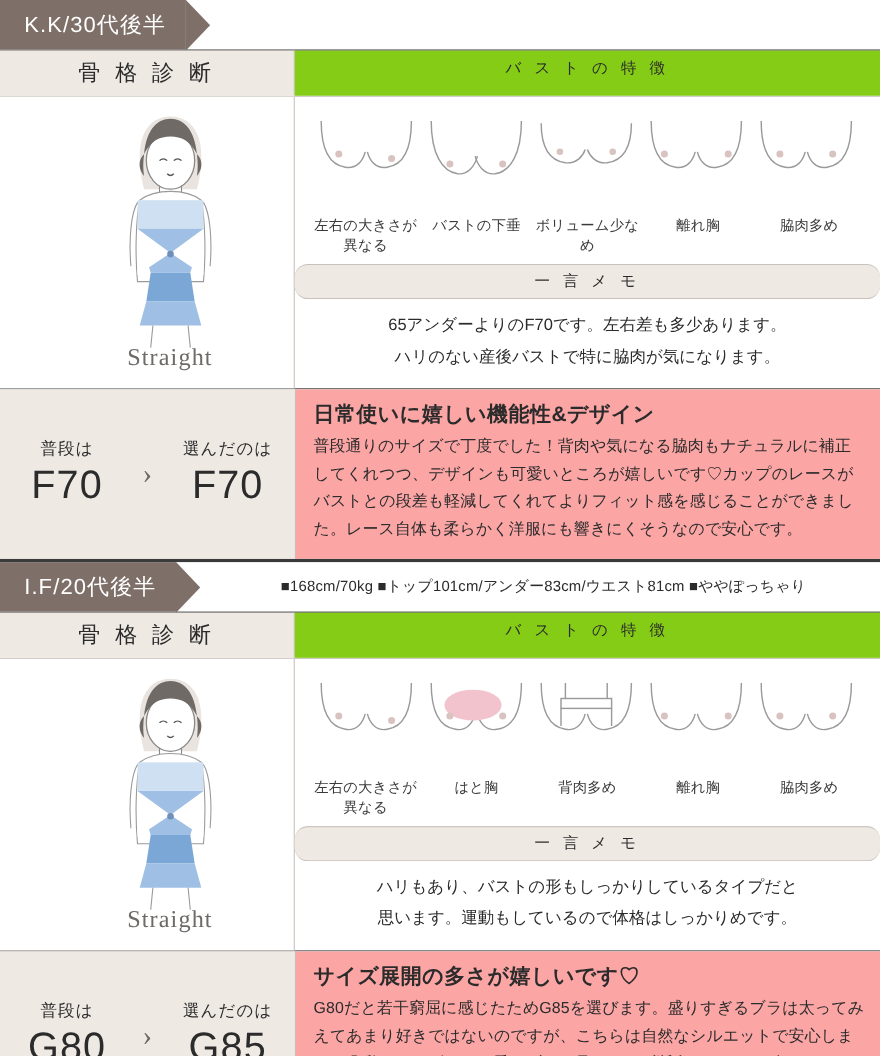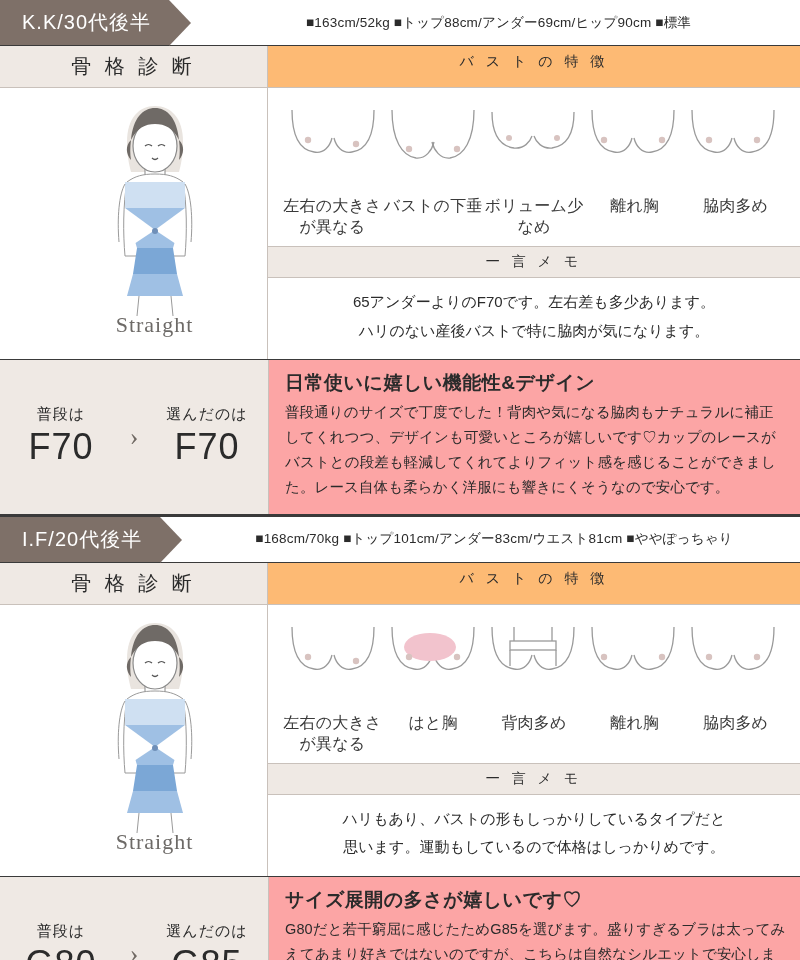--- a/index.html
+++ b/index.html
@@ -61,21 +61,21 @@
     width: 268px;
     background: #efe9e4;
     text-align: center;
     font-size: 20px;
     letter-spacing: 4px;
     padding: 7px 0;
     border-right: 1px solid #c9c1bb;
   }
   .cols-head .ch-right {
     flex: 1;
-    background: #fdba74;
+    background: #84cc16;
     text-align: center;
     font-size: 14px;
     letter-spacing: 4px;
     padding: 7px 0;
   }
 
   
   .body-row { display: flex; border-bottom: 1px solid #3a3a3a; }
   .fig-cell {
     width: 268px;
@@ -94,35 +94,36 @@
     font-size: 22px;
     color: #6d6a67;
     letter-spacing: 1px;
     margin-top: -6px;
   }
   .bust-cell { flex: 1; display: flex; flex-direction: column; }
   .bust-art { padding: 6px 10px 0 10px; }
   .bust-labels {
     display: flex;
     justify-content: space-around;
-    font-size: 16px;
+    font-size: 13px;
     color: #3a3a3a;
     padding: 2px 14px 8px 14px;
     letter-spacing: 0.2px;
   }
   .bust-labels span { flex: 1; text-align: center; }
 
   .memo-head {
     background: #efe9e4;
     border-top: 1px solid #c9c1bb;
     border-bottom: 1px solid #c9c1bb;
     text-align: center;
     font-size: 14px;
     letter-spacing: 4px;
     padding: 6px 0;
+    border-radius: 12px;
   }
   .memo-body {
     flex: 1;
     display: flex;
     align-items: center;
     justify-content: center;
     flex-direction: column;
     font-size: 15px;
     line-height: 1.9;
     text-align: center;
@@ -179,21 +180,20 @@
 </style>
 </head>
 <body>
 
 <div class="page">
 
   <section class="review first">
 
     <div class="rev-head">
       <div class="rev-head-name">K.K/30代後半</div>
-      <div class="rev-head-specs">■163cm/52kg ■トップ88cm/アンダー69cm/ヒップ90cm ■標準</div>
     </div>
 
     <div class="cols-head">
       <div class="ch-left">骨 格 診 断</div>
       <div class="ch-right">バ ス ト の 特 徴</div>
     </div>
 
     <div class="body-row">
 
       <div class="fig-cell">

